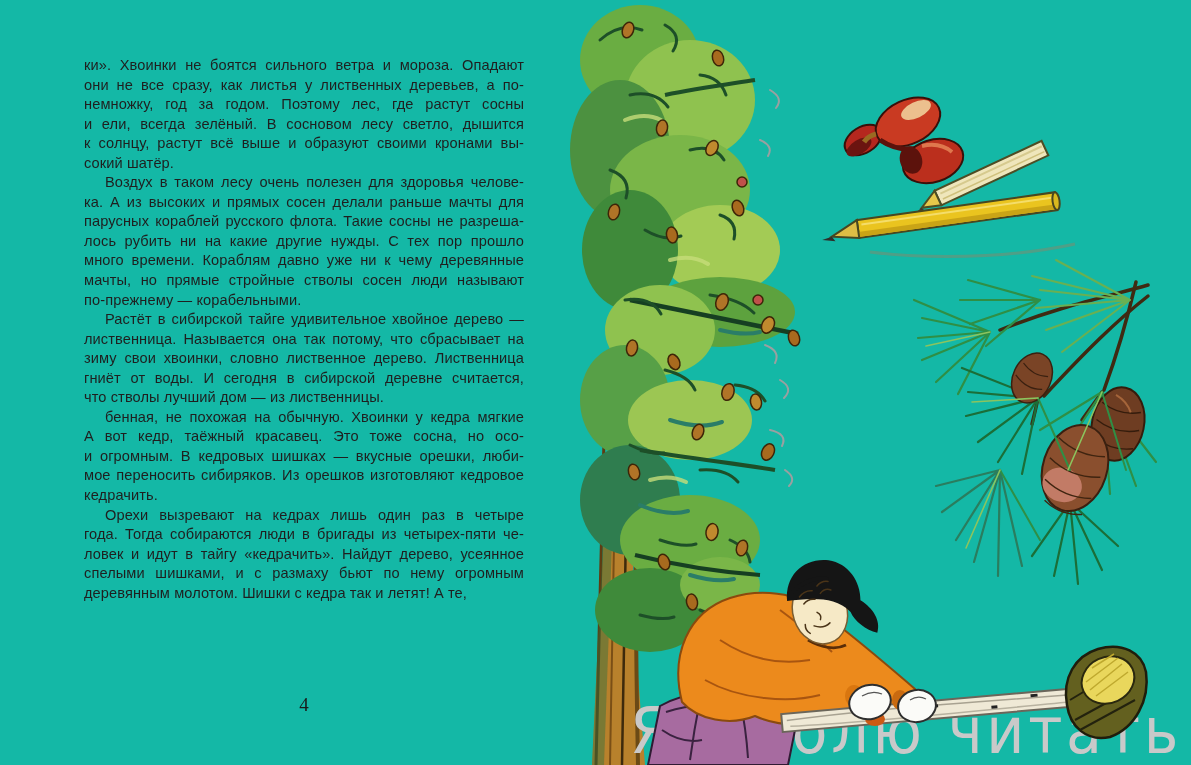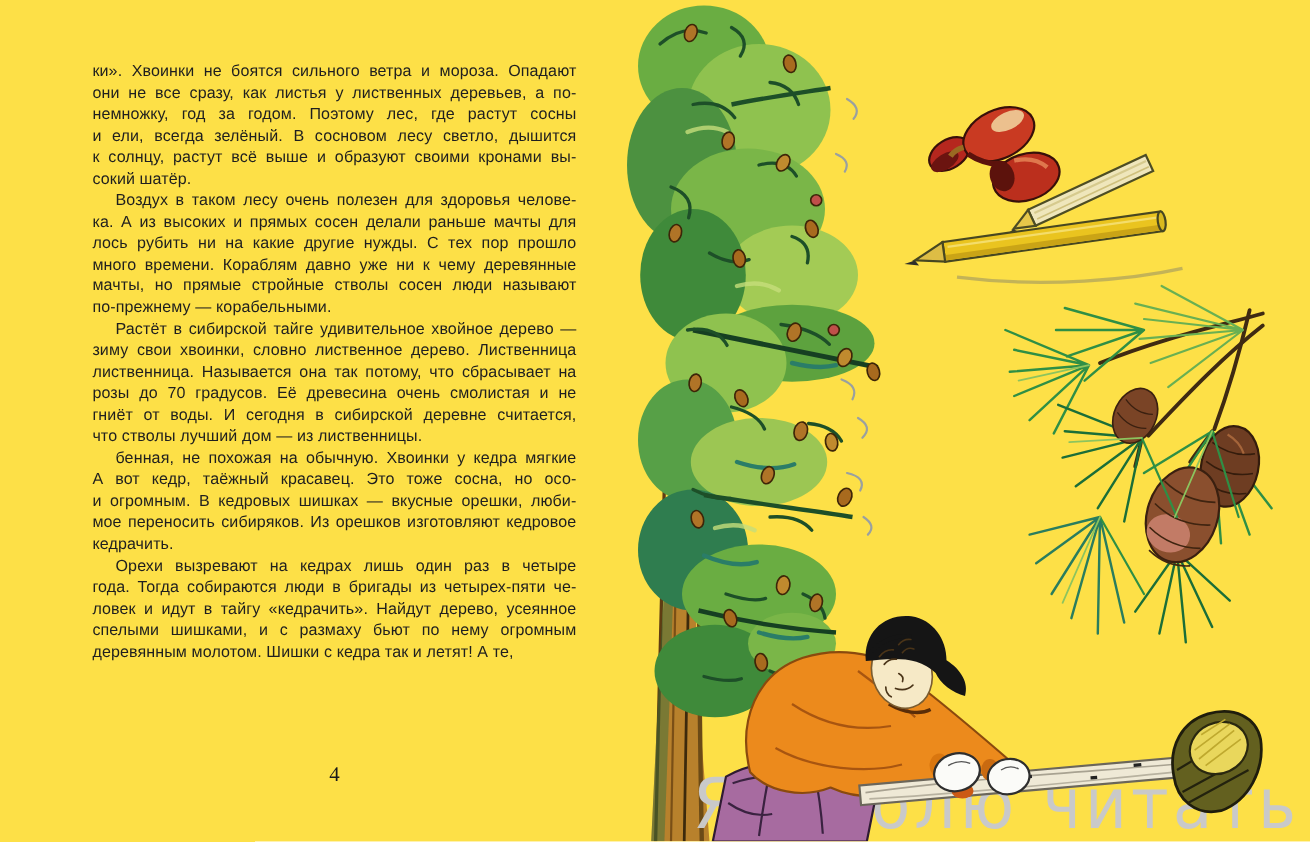--- a/index.html
+++ b/index.html
@@ -1,16 +1,16 @@
 <!DOCTYPE html>
 <html><head>
 <meta charset="utf-8">
 <style>
   html,body{margin:0;padding:0;background:#ffffff;}
-  .page{position:relative;width:1191px;height:765px;background:#fde047;overflow:hidden;
+  .page{position:relative;width:1191px;height:765px;background:#14b8a6;overflow:hidden;
         font-family:"Liberation Sans",sans-serif;}
   .text-col{position:absolute;left:84px;top:56px;width:440px;
             font-size:14.6px;line-height:19.55px;color:#1f1f1f;letter-spacing:.1px;}
   .para{margin:0;}
   .line{text-align:justify;text-align-last:justify;}
   .line.last{text-align-last:left;}
   .para.indent .line:first-child{text-indent:21px;}
   .page-num{position:absolute;left:84px;top:694px;width:440px;text-align:center;
             font-family:"Liberation Serif",serif;font-size:19px;color:#1a1a1a;}
   figure.illustration{margin:0;position:absolute;left:570px;top:0;width:621px;height:765px;}
@@ -27,30 +27,30 @@
           <div class="line">ки». Хвоинки не боятся сильного ветра и мороза. Опадают</div>
           <div class="line">они не все сразу, как листья у лиственных деревьев, а по-</div>
           <div class="line">немножку, год за годом. Поэтому лес, где растут сосны</div>
           <div class="line">и ели, всегда зелёный. В сосновом лесу светло, дышится</div>
           <div class="line">к солнцу, растут всё выше и образуют своими кронами вы-</div>
           <div class="line last">сокий шатёр.</div>
         </div>
         <div class="para indent">
           <div class="line">Воздух в таком лесу очень полезен для здоровья челове-</div>
           <div class="line">ка. А из высоких и прямых сосен делали раньше мачты для</div>
+          <div class="line">парусных кораблей русского флота. Такие сосны не разреша-</div>
           <div class="line">лось рубить ни на какие другие нужды. С тех пор прошло</div>
           <div class="line">много времени. Кораблям давно уже ни к чему деревянные</div>
           <div class="line">мачты, но прямые стройные стволы сосен люди называют</div>
           <div class="line last">по-прежнему — корабельными.</div>
         </div>
         <div class="para indent">
           <div class="line">Растёт в сибирской тайге удивительное хвойное дерево —</div>
+          <div class="line">лиственница. Называется она так потому, что сбрасывает на</div>
           <div class="line">зиму свои хвоинки, словно лиственное дерево. Лиственница</div>
-          <div class="line">лиственница. Называется она так потому, что сбрасывает на</div>
-          <div class="line">розы до 70 градусов. Её древесина очень смолистая и не</div>
           <div class="line">гниёт от воды. И сегодня в сибирской деревне считается,</div>
           <div class="line last">что стволы лучший дом — из лиственницы.</div>
         </div>
         <div class="para indent">
           <div class="line">бенная, не похожая на обычную. Хвоинки у кедра мягкие</div>
           <div class="line">А вот кедр, таёжный красавец. Это тоже сосна, но осо-</div>
           <div class="line">и огромным. В кедровых шишках — вкусные орешки, люби-</div>
           <div class="line">мое переносить сибиряков. Из орешков изготовляют кедровое</div>
           <div class="line last">кедрачить.</div>
         </div>

